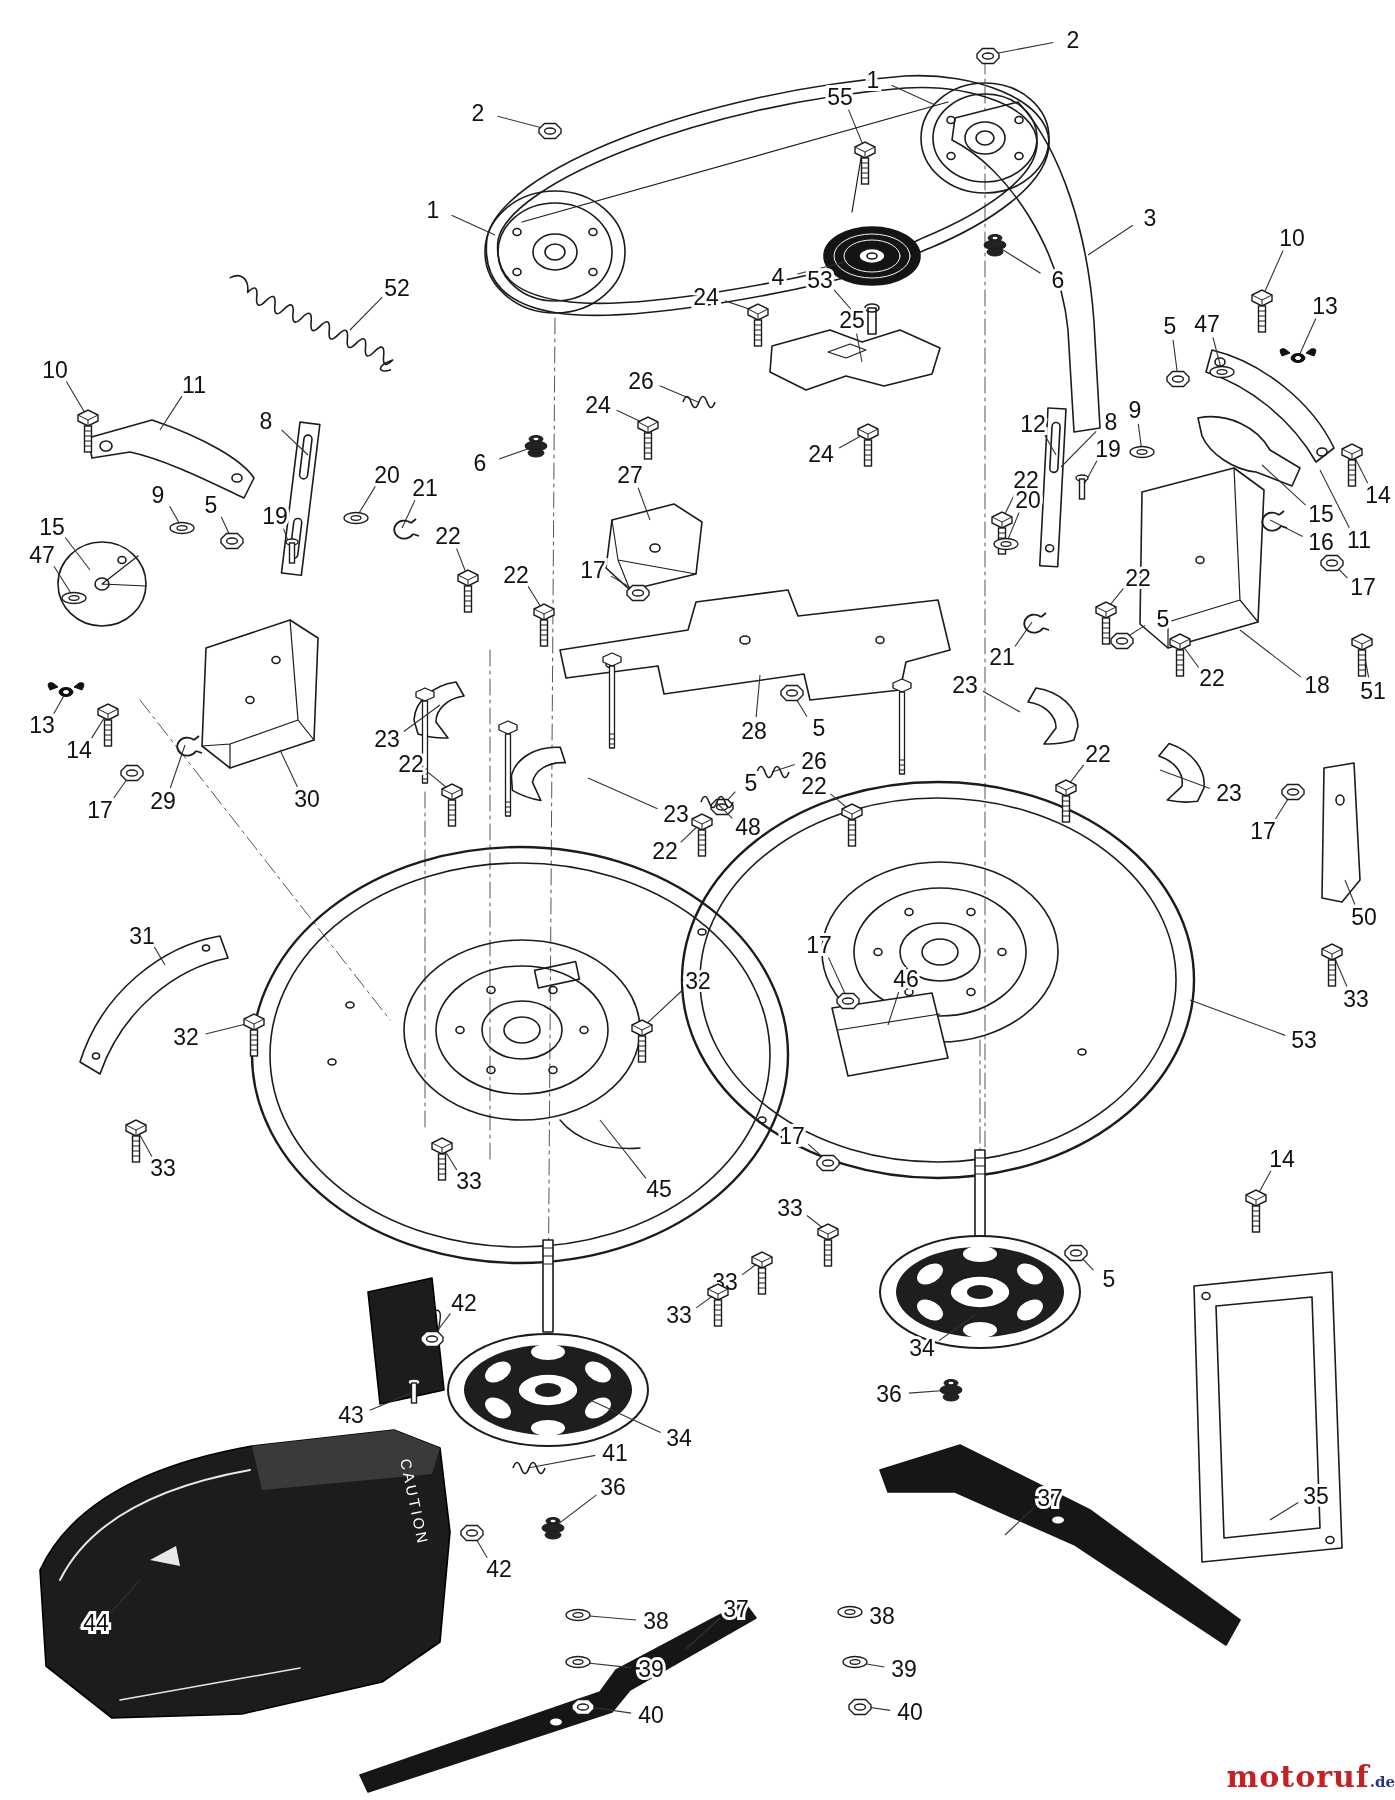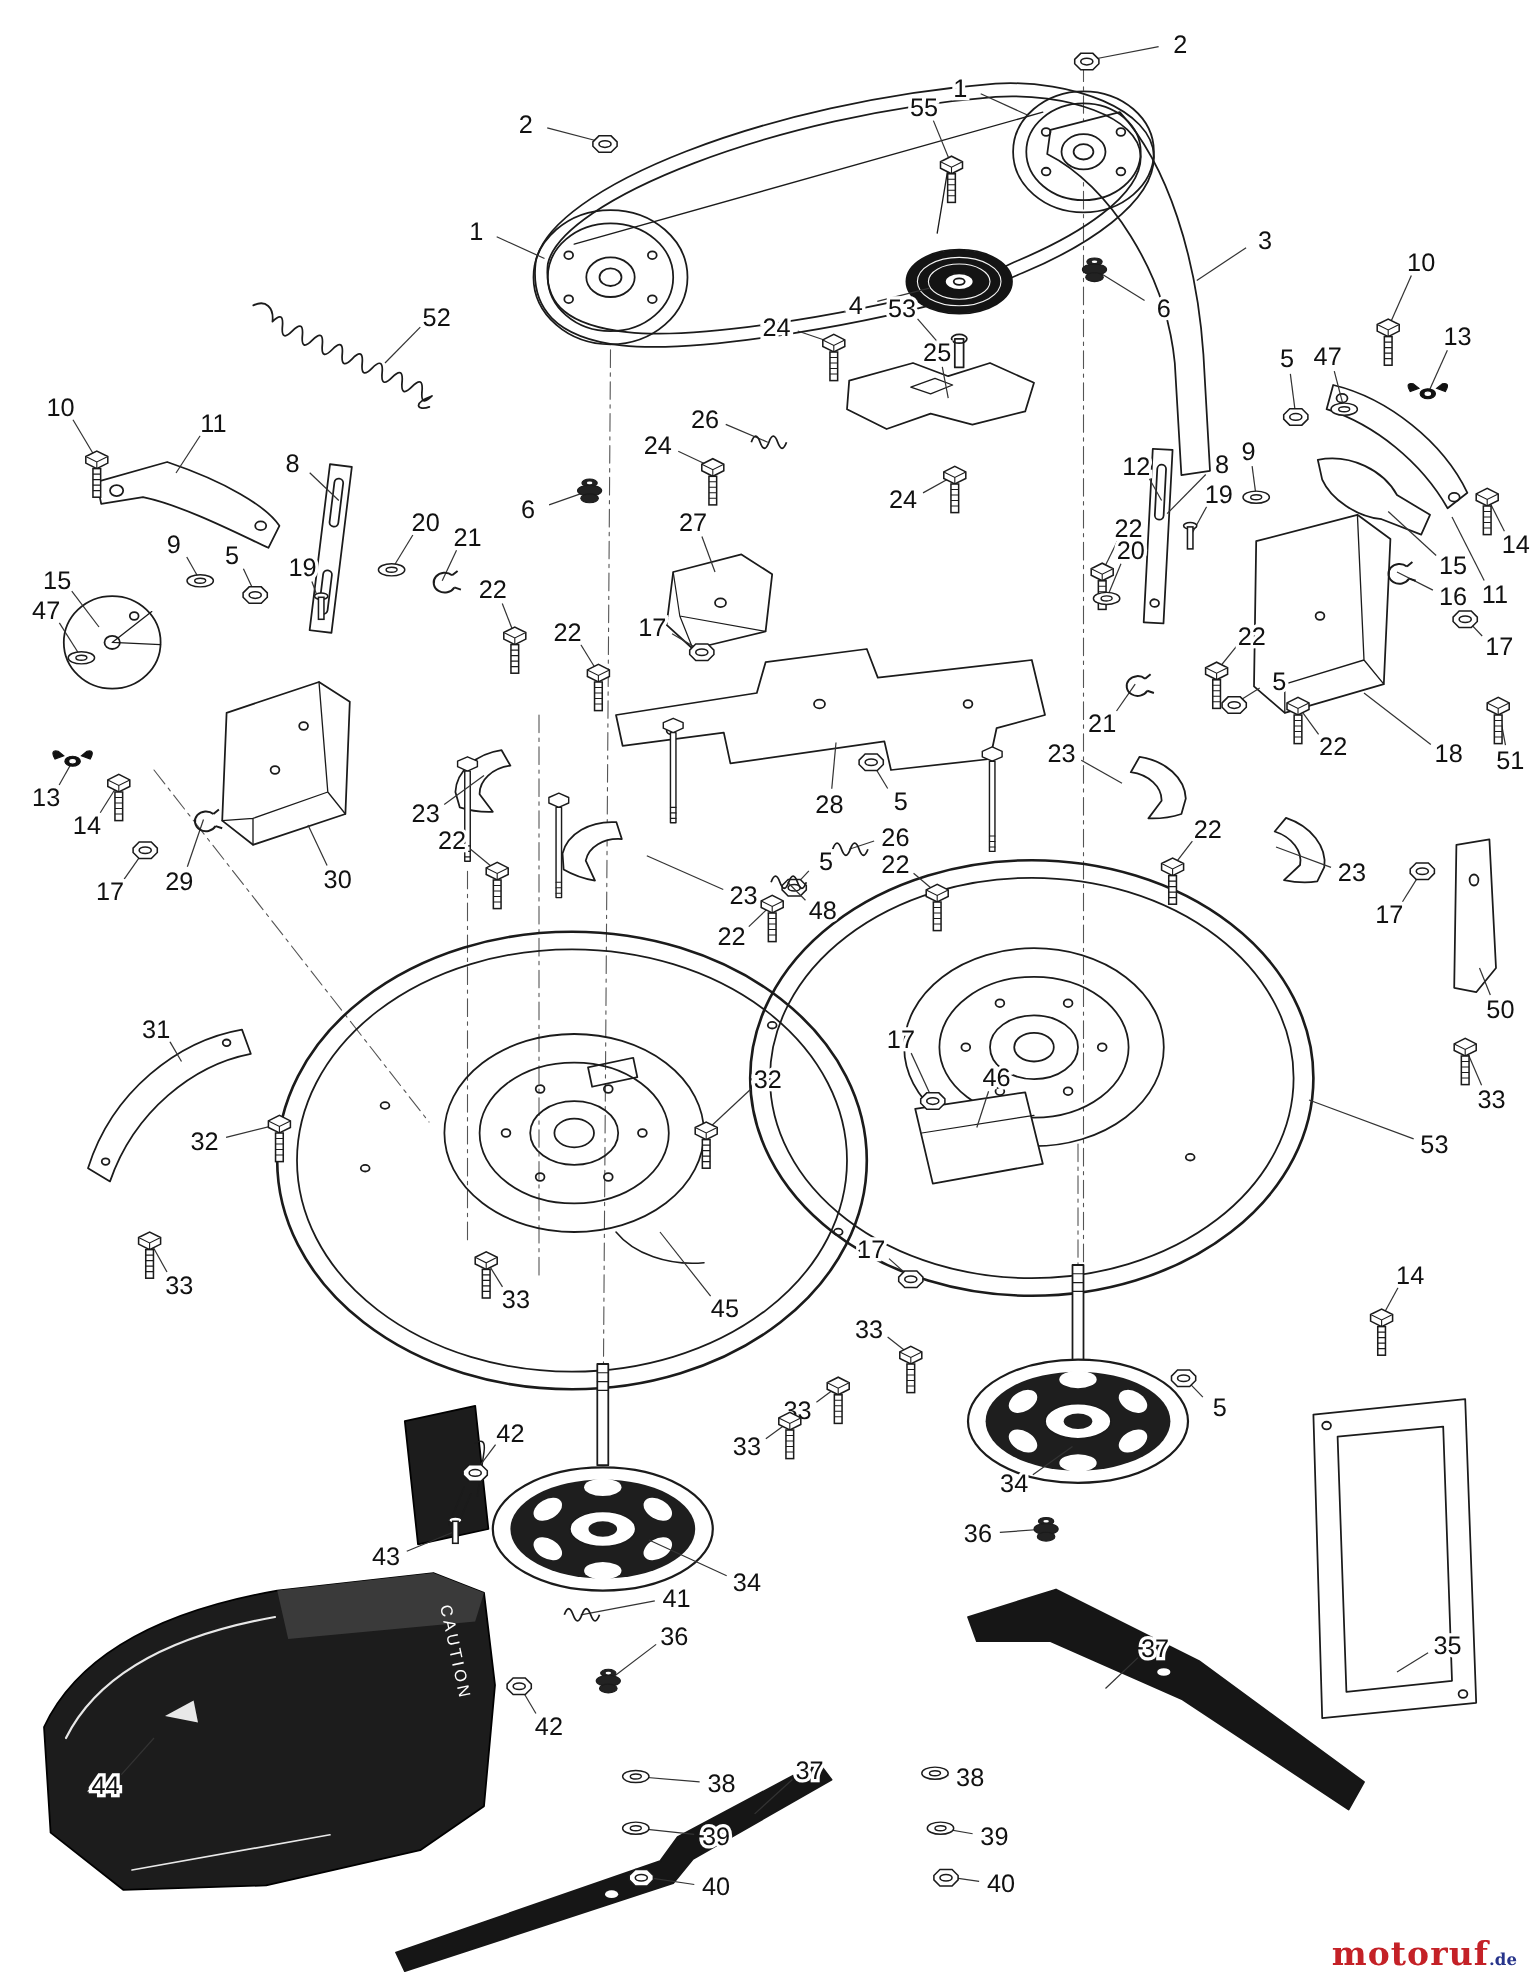--- a/index.html
+++ b/index.html
@@ -4,21 +4,21 @@
 <title>Diagram</title>
 <style>
   html,body{margin:0;padding:0;background:#fff;}
   .canvas{position:relative;width:1395px;height:1800px;background:#ffffff;overflow:hidden;
           font-family:"Liberation Sans",sans-serif;}
   .canvas svg{position:absolute;left:0;top:0;}
   .callout{font-family:"Liberation Sans",sans-serif;font-size:23px;fill:#111;
            text-anchor:middle;dominant-baseline:central;
            stroke:#ffffff;stroke-width:6px;paint-order:stroke;font-weight:500;}
   .leader{stroke:#333;stroke-width:1.1;}
-  .watermark{position:absolute;right:16px;bottom:6px;font-family:"DejaVu Serif",serif;
+  .watermark{position:absolute;right:0;bottom:6px;font-family:"DejaVu Serif",serif;
              font-weight:bold;white-space:nowrap;margin-left:35px;}
   .watermark .brand{font-size:30px;letter-spacing:1px;}
   .watermark .tld{font-size:15px;font-weight:bold;}
 </style>
 </head>
 <body>
 
 <div class="canvas">
 
 <svg id="artwork" width="1395" height="1800" viewBox="0 0 1395 1800">

